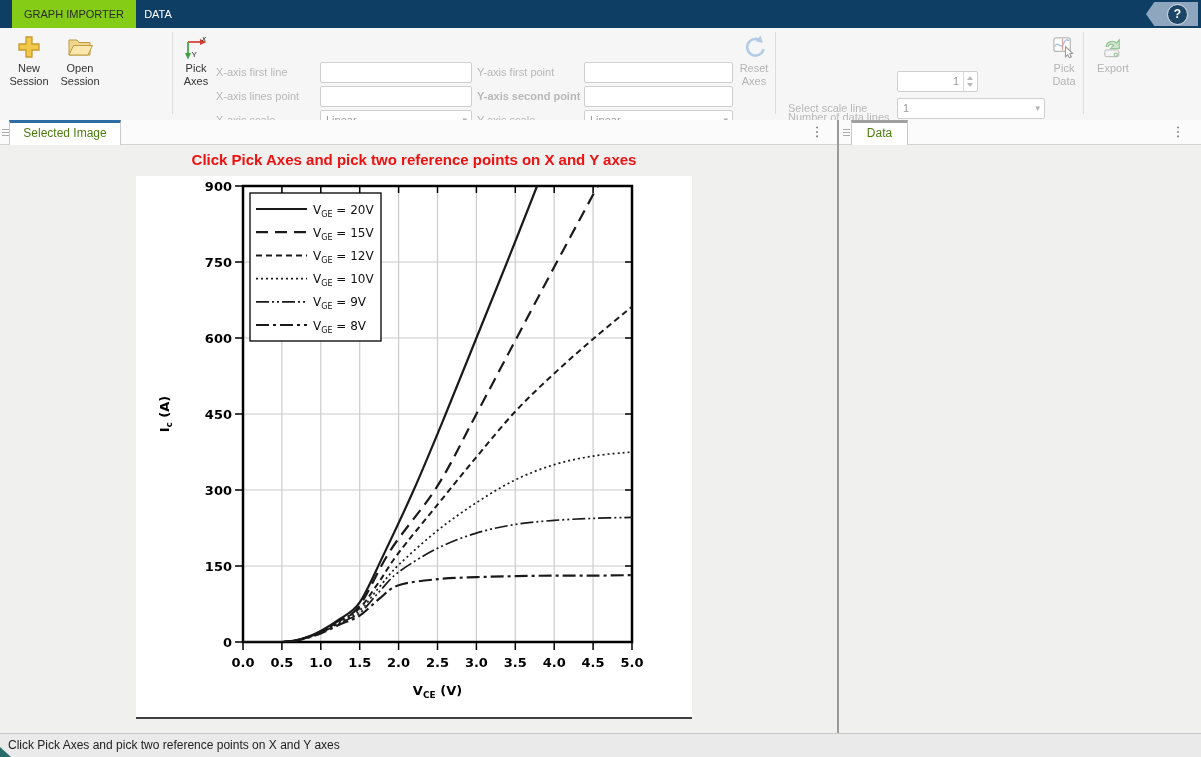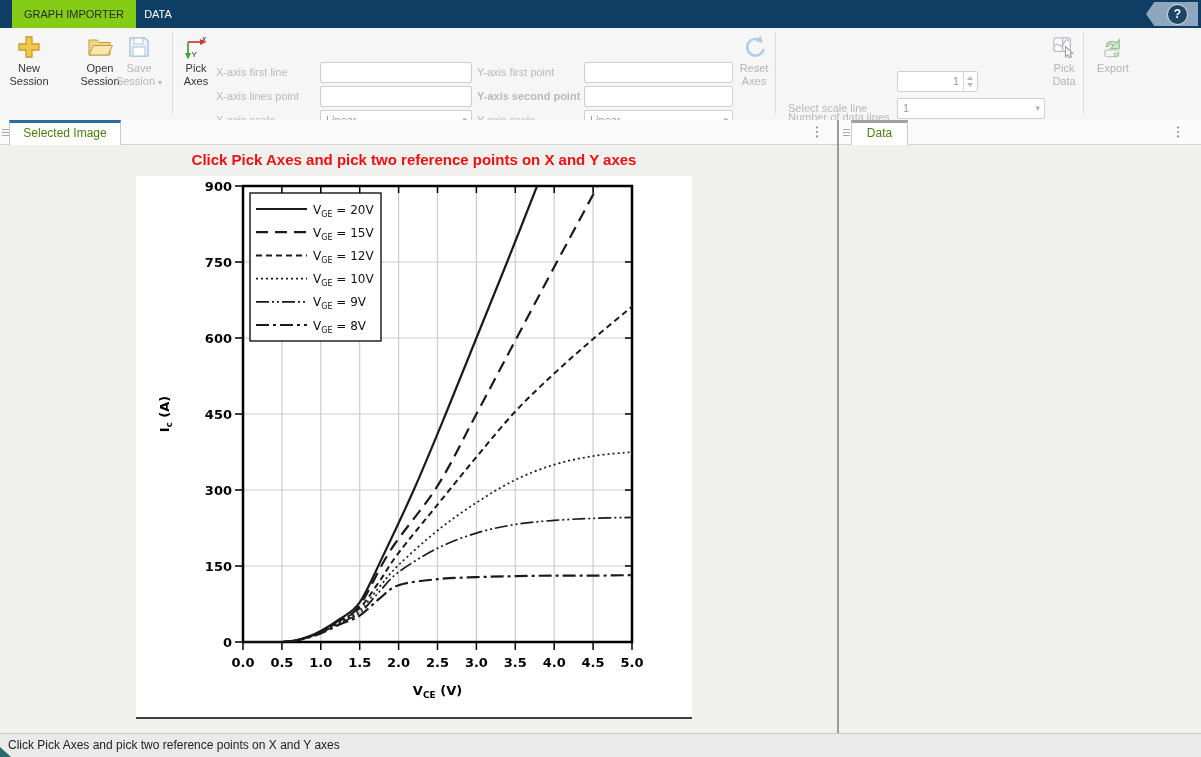--- a/index.html
+++ b/index.html
@@ -81,40 +81,29 @@
 
     <div class="ts-btn" style="left:6px;width:46px;">
       <span class="ico">
         <svg viewBox="0 0 26 26" width="26" height="26">
             <path d="M10 3h6v7h7v6h-7v7h-6v-7H3v-6h7z" fill="#f2c84b" stroke="#c79b2e" stroke-width="1.3"></path>
           </svg>
       </span>
       <span class="l1">New</span>
       <span class="l2">Session</span>
     </div>
-    <div class="ts-btn" style="left:54px;width:52px;margin-left:20px;">
+    <div class="ts-btn" style="left:54px;width:52px;">
       <span class="ico">
         <svg viewBox="0 0 26 26" width="26" height="26">
             <path d="M2 21V6h8l2 2.5h11V21z" fill="#f0d58c" stroke="#bf9c3b"></path>
             <path d="M2 21l4.5-9.5H25.5L21 21z" fill="#fae7ad" stroke="#bf9c3b"></path>
           </svg>
       </span>
       <span class="l1">Open</span>
       <span class="l2">Session</span>
-    </div>
-    <div class="ts-btn disabled" style="left:110px;width:58px;">
-      <span class="ico">
-        <svg viewBox="0 0 26 26" width="26" height="26">
-            <path d="M4 4h15l3 3v15H4z" fill="#eef4fa" stroke="#a9c4dc" stroke-width="1.4"></path>
-            <rect x="8" y="4" width="9" height="6" fill="#fff" stroke="#a9c4dc"></rect>
-            <rect x="7" y="13" width="12" height="9" fill="#fff" stroke="#a9c4dc"></rect>
-          </svg>
-      </span>
-      <span class="l1">Save</span>
-      <span class="l2"><span>Session</span> <span class="caret">▾</span></span>
     </div>
     <div class="ts-sep" style="left:172px;"></div>
 
     <div class="ts-btn" style="left:178px;width:36px;">
       <span class="ico">
         <svg viewBox="0 0 26 26" width="26" height="26">
           <line x1="5" y1="8" x2="17" y2="8" stroke="#d43b2f" stroke-width="1.7"></line>
           <path d="M17 5l6.5 3-6.5 3z" fill="#d43b2f"></path>
           <line x1="5" y1="8" x2="5" y2="19" stroke="#3da23d" stroke-width="1.7"></line>
           <path d="M2 19l3 6.5 3-6.5z" fill="#3da23d"></path>

